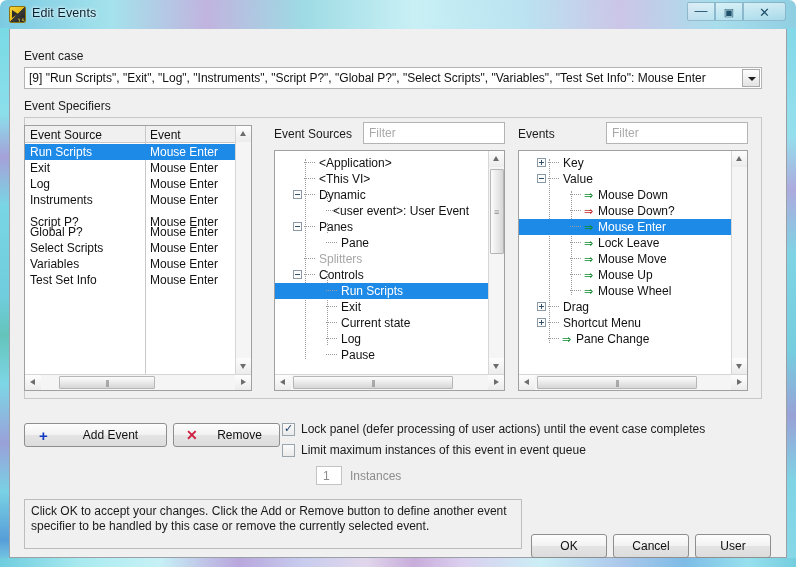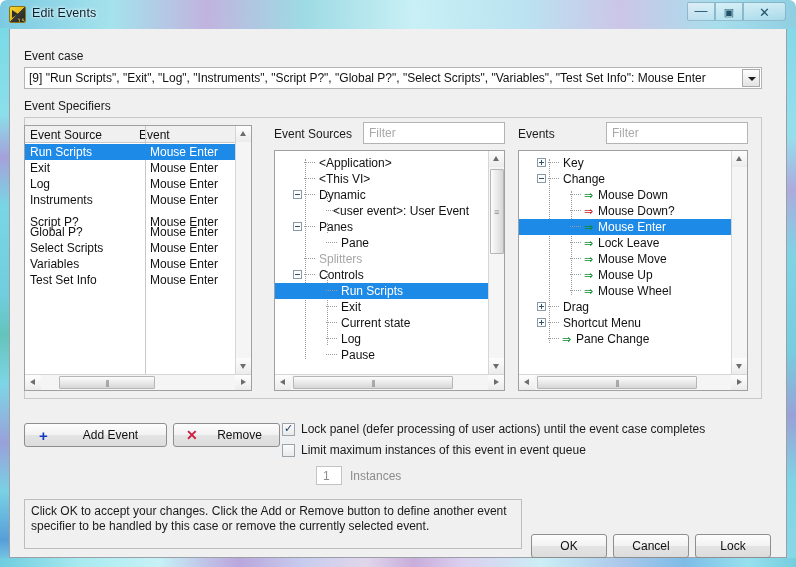--- a/index.html
+++ b/index.html
@@ -175,21 +175,21 @@
   #mlist {
     position: absolute; left: 14px; top: 96px;
     width: 228px; height: 266px;
     background: #ffffff; border: 1px solid #a0a0a0;
   }
   #mlist-head {
     position: absolute; left: 0; top: 0; right: 0; height: 17px;
     background: #f0f0f0; border-bottom: 1px solid #c8c8c8;
   }
   .mcol-h { position: absolute; top: 2px; font-size: 12px; color: #111; }
-  #mh1 { left: 5px; } #mh2 { left: 114px; }
+  #mh1 { left: 5px; } #mh2 { left: 125px; }
   #mlist-divider {
     position: absolute; left: 120px; top: 0px; bottom: 16px; width: 1px;
     background: #c8c8c8;
   }
   .mrow { position: absolute; left: 0; width: 210px; height: 16px; }
   .mrow .c1 { position: absolute; left: 5px; top: 1px; font-size: 12px; color: #111; }
   .mrow .c2 { position: absolute; left: 125px; top: 1px; font-size: 12px; color: #111; }
   .mrow.sel { background: #1e8ae8; }
   .mrow.sel .c1, .mrow.sel .c2 { color: #ffffff; }
 
@@ -521,21 +521,21 @@
         <div class="vdots" style="left: 30px; top: 8px; height: 184px;"></div>
       <div id="evtree-nodes">
           <div class="tnode" style="top: 4px;">
             <span class="exp plus" style="left: 18px;"></span>
             <span class="dots" style="left: 29px; width: 11px;"></span>
             <span class="tlabel" style="left: 44px;">Key</span>
           </div>
           <div class="tnode" style="top: 20px;">
             <span class="exp" style="left: 18px;"></span>
             <span class="dots" style="left: 29px; width: 11px;"></span>
-            <span class="tlabel" style="left: 44px;">Change</span>
+            <span class="tlabel" style="left: 44px;">Value</span>
           </div>
           <div class="tnode" style="top: 36px;">
             <span class="dots" style="left: 51px; width: 11px;"></span>
             <span class="earrow" style="left: 65px;">⇒</span>
             <span class="tlabel" style="left: 79px;">Mouse Down</span>
           </div>
           <div class="tnode" style="top: 52px;">
             <span class="dots" style="left: 51px; width: 11px;"></span>
             <span class="earrow filt" style="left: 65px;">⇒</span>
             <span class="tlabel" style="left: 79px;">Mouse Down?</span>
@@ -618,17 +618,17 @@
       <div id="infotext">Click OK to accept your changes.  Click the Add or Remove button to define another event specifier to be handled by this case or remove the currently selected event.</div>
     </div>
 
     <div class="btn" style="left:521px; top:505px; width:76px; height:24px;">
       <span class="btxt">OK</span>
     </div>
     <div class="btn" style="left:603px; top:505px; width:76px; height:24px;">
       <span class="btxt">Cancel</span>
     </div>
     <div class="btn" style="left:685px; top:505px; width:76px; height:24px;">
-      <span class="btxt">Lock</span>
+      <span class="btxt">User</span>
     </div>
 
   </div>
 </div>
 
 </body></html>

